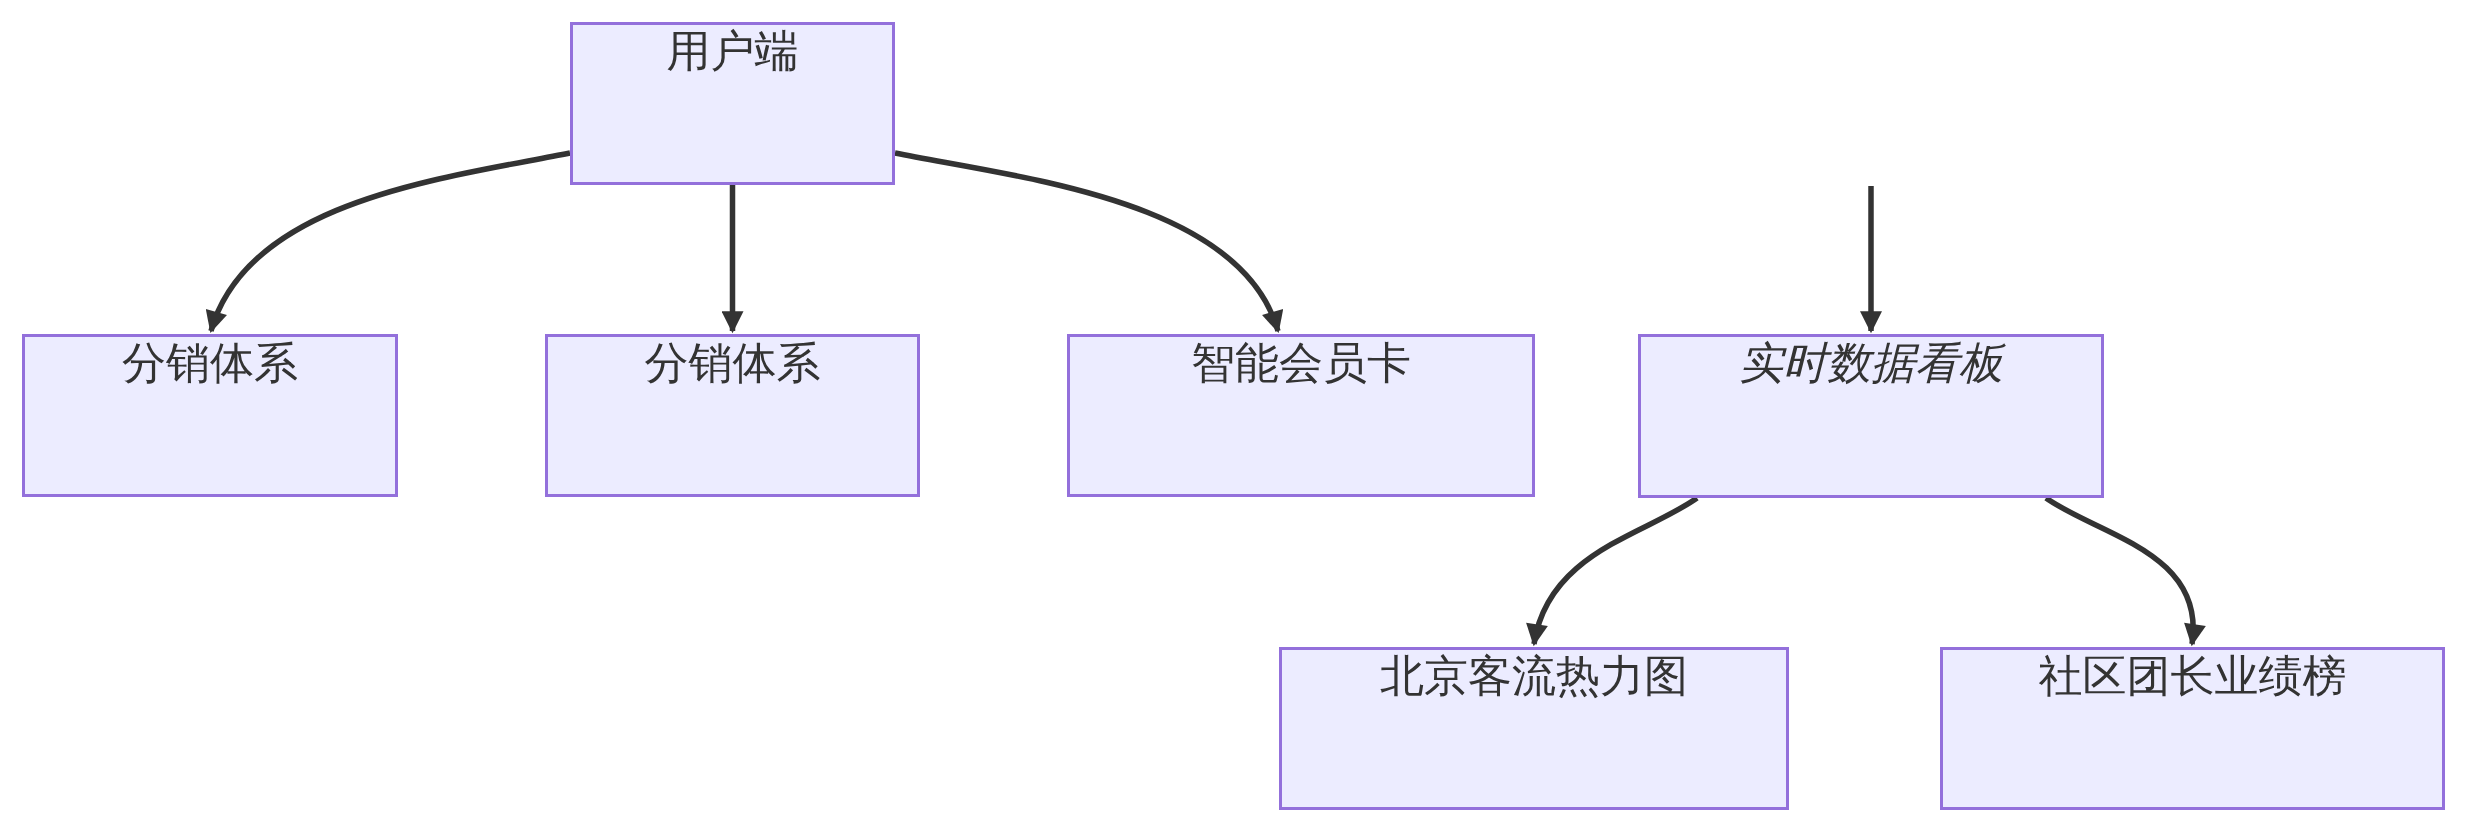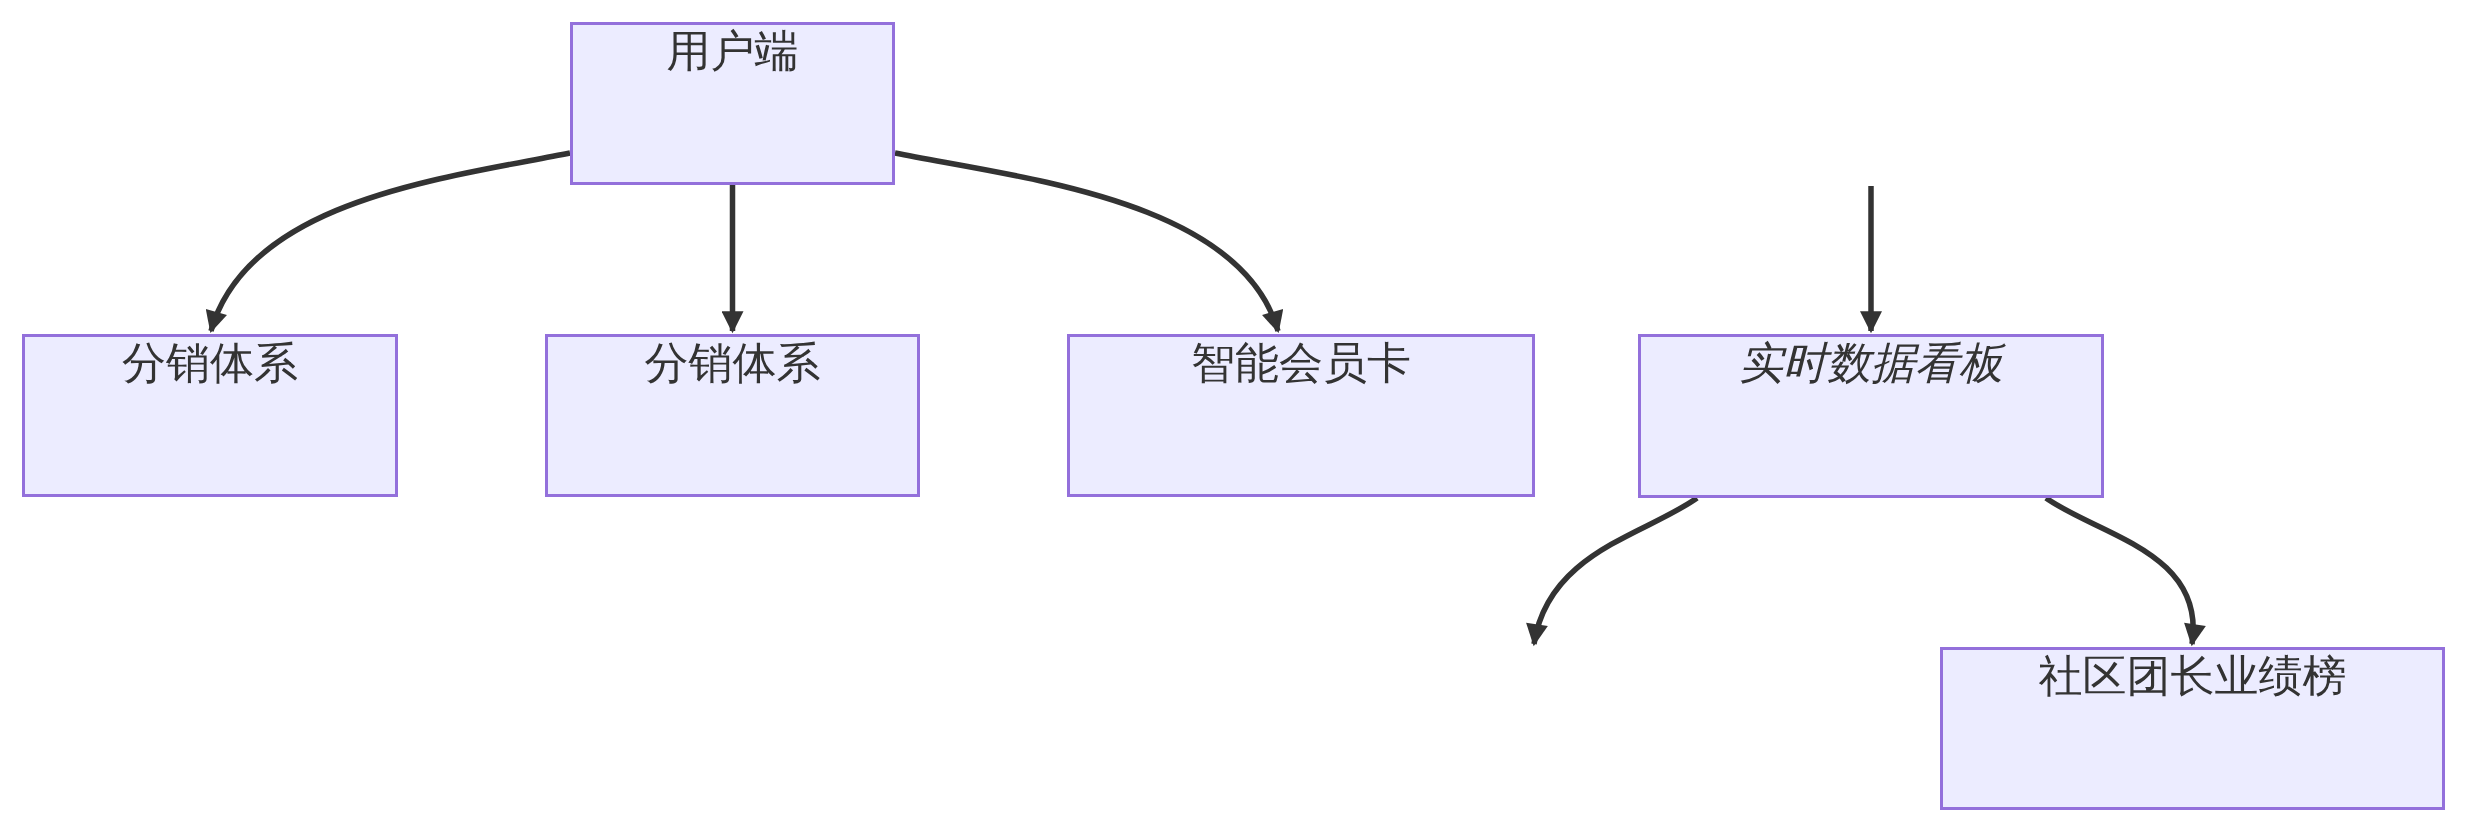--- a/index.html
+++ b/index.html
@@ -77,18 +77,21 @@
   </div>
 
   <div class="node" style="left:1067px; top:334px; width:468px; height:163px;">
     <span>智能会员卡</span>
   </div>
 
   <div class="node" style="left:1638px; top:334px; width:466px; height:164px;font-style:italic;">
     <span>实时数据看板</span>
   </div>
 
+  <div class="node" style="left:1279px; top:647px; width:510px; height:163px;">
+    <span>北京客流热力图</span>
+  </div>
 
   <div class="node" style="left:1940px; top:647px; width:505px; height:163px;">
     <span>社区团长业绩榜</span>
   </div>
 
 </div>
 
 </body></html>

